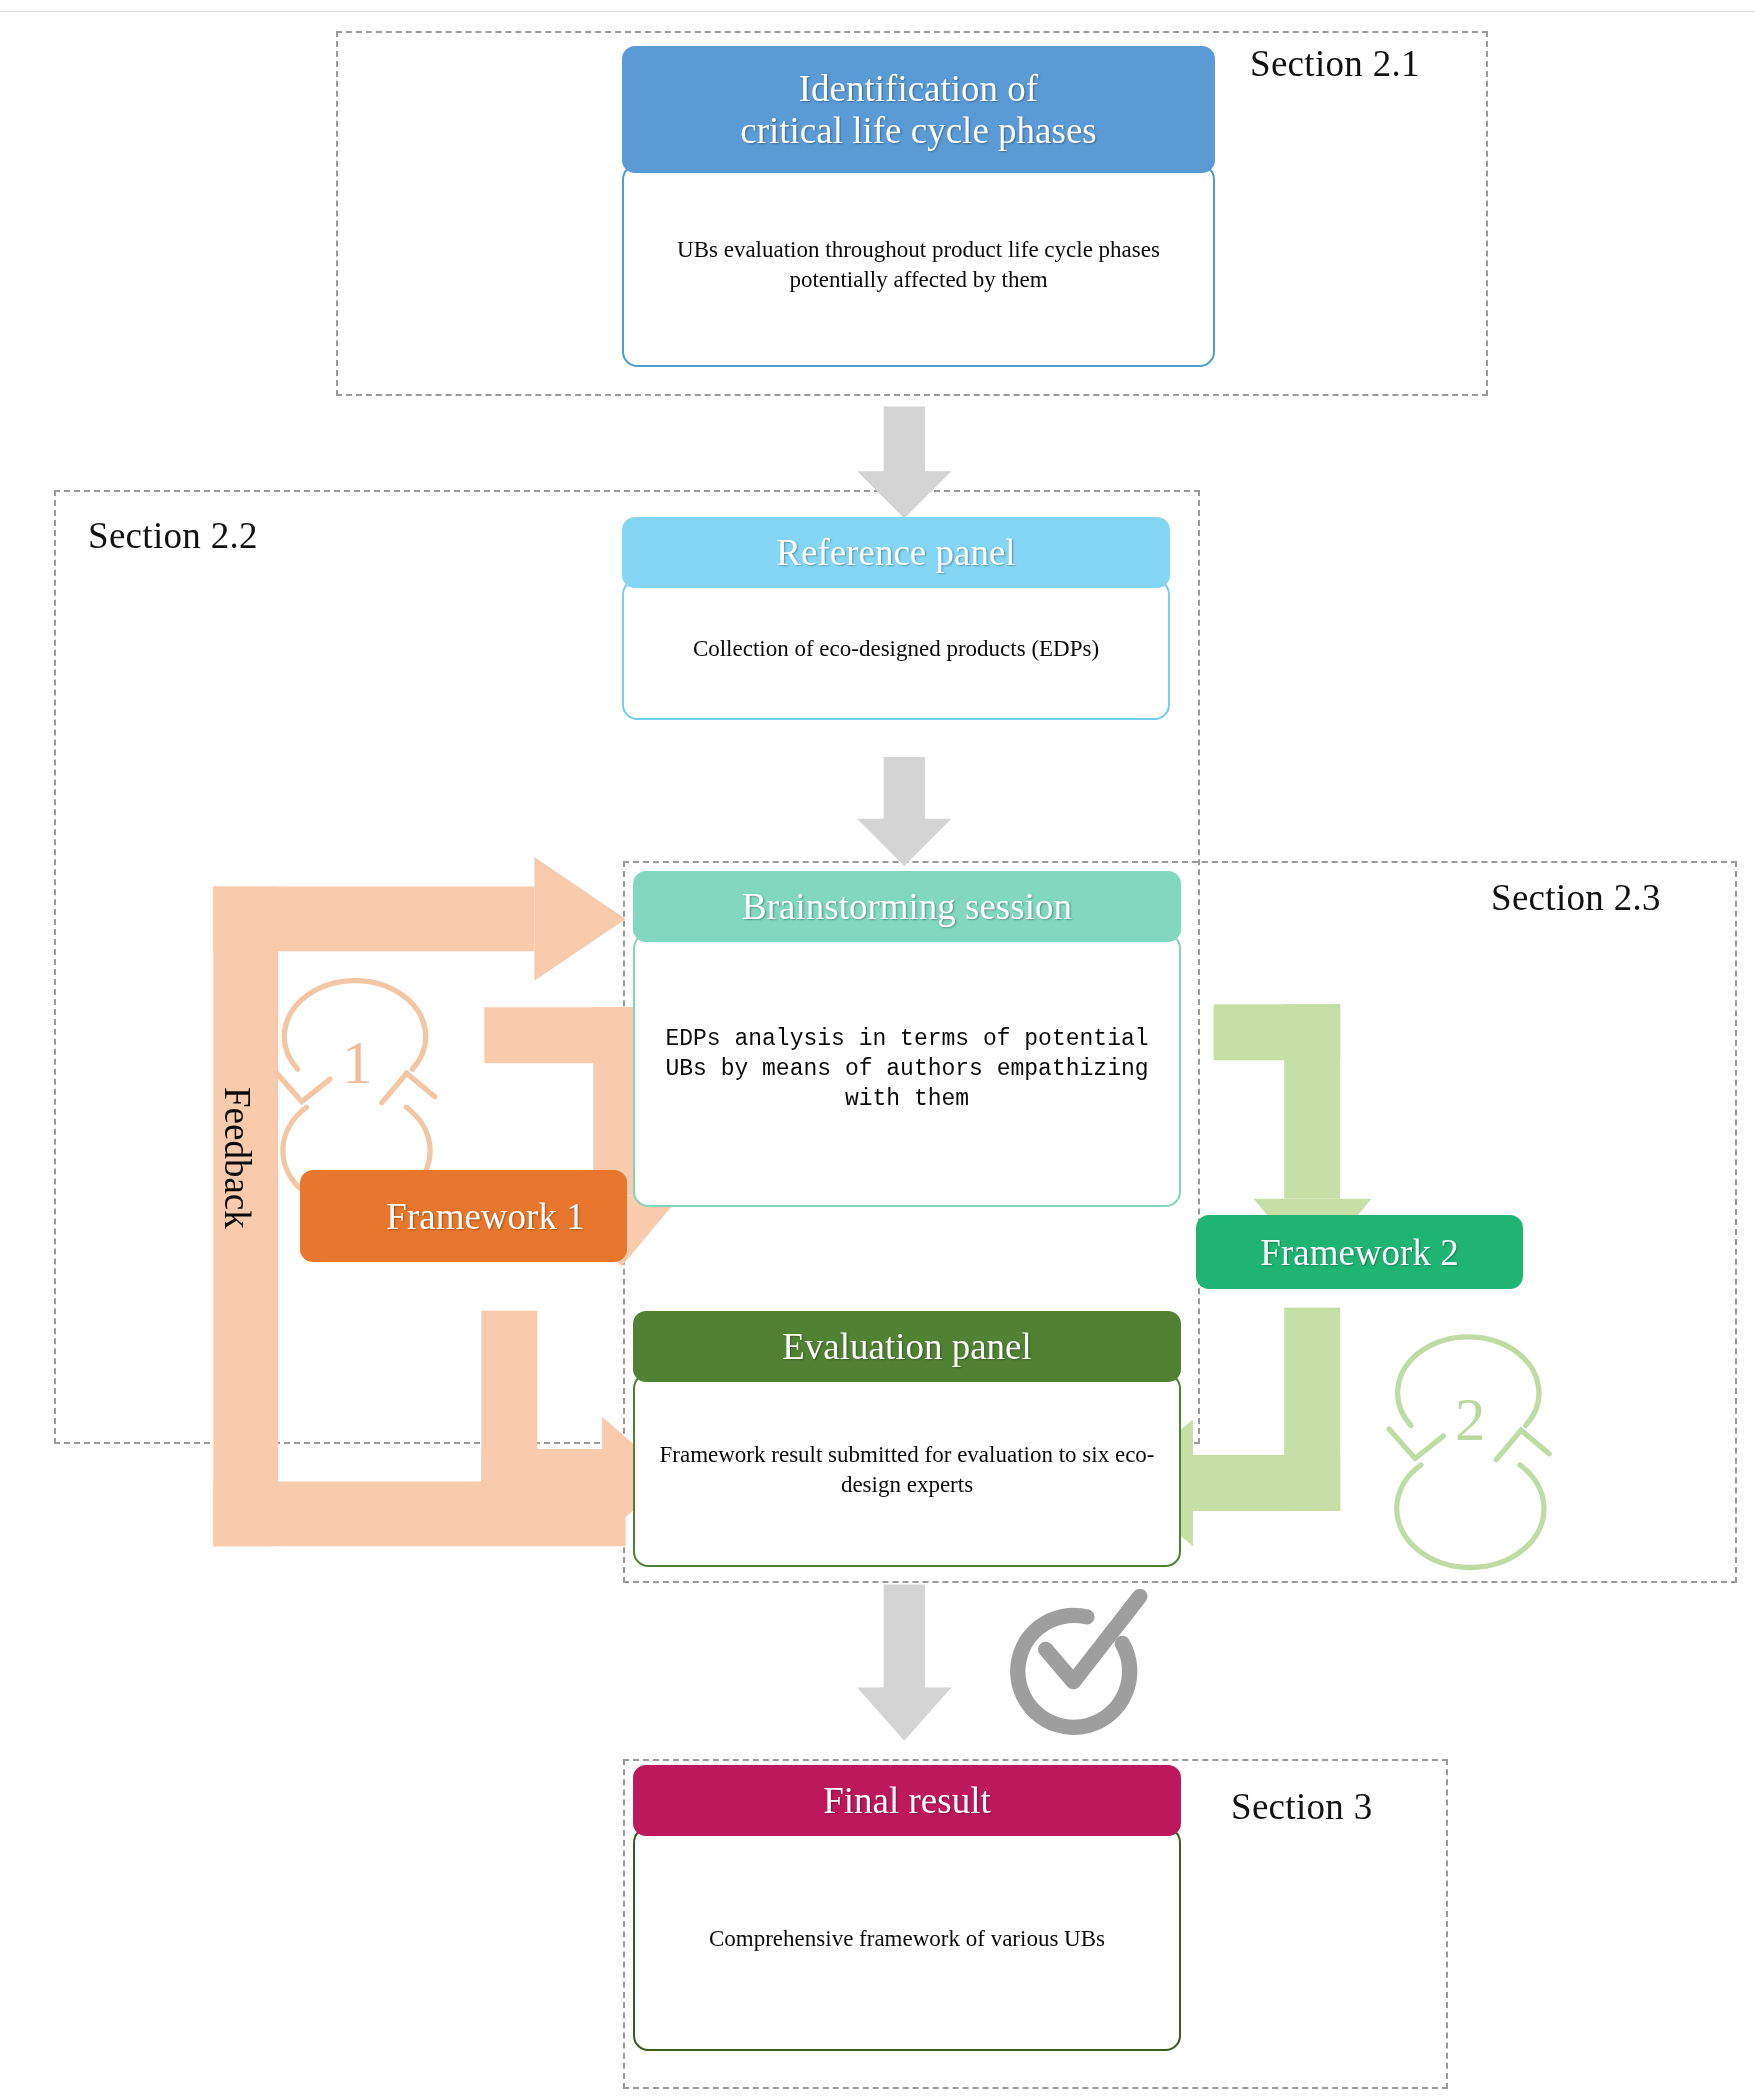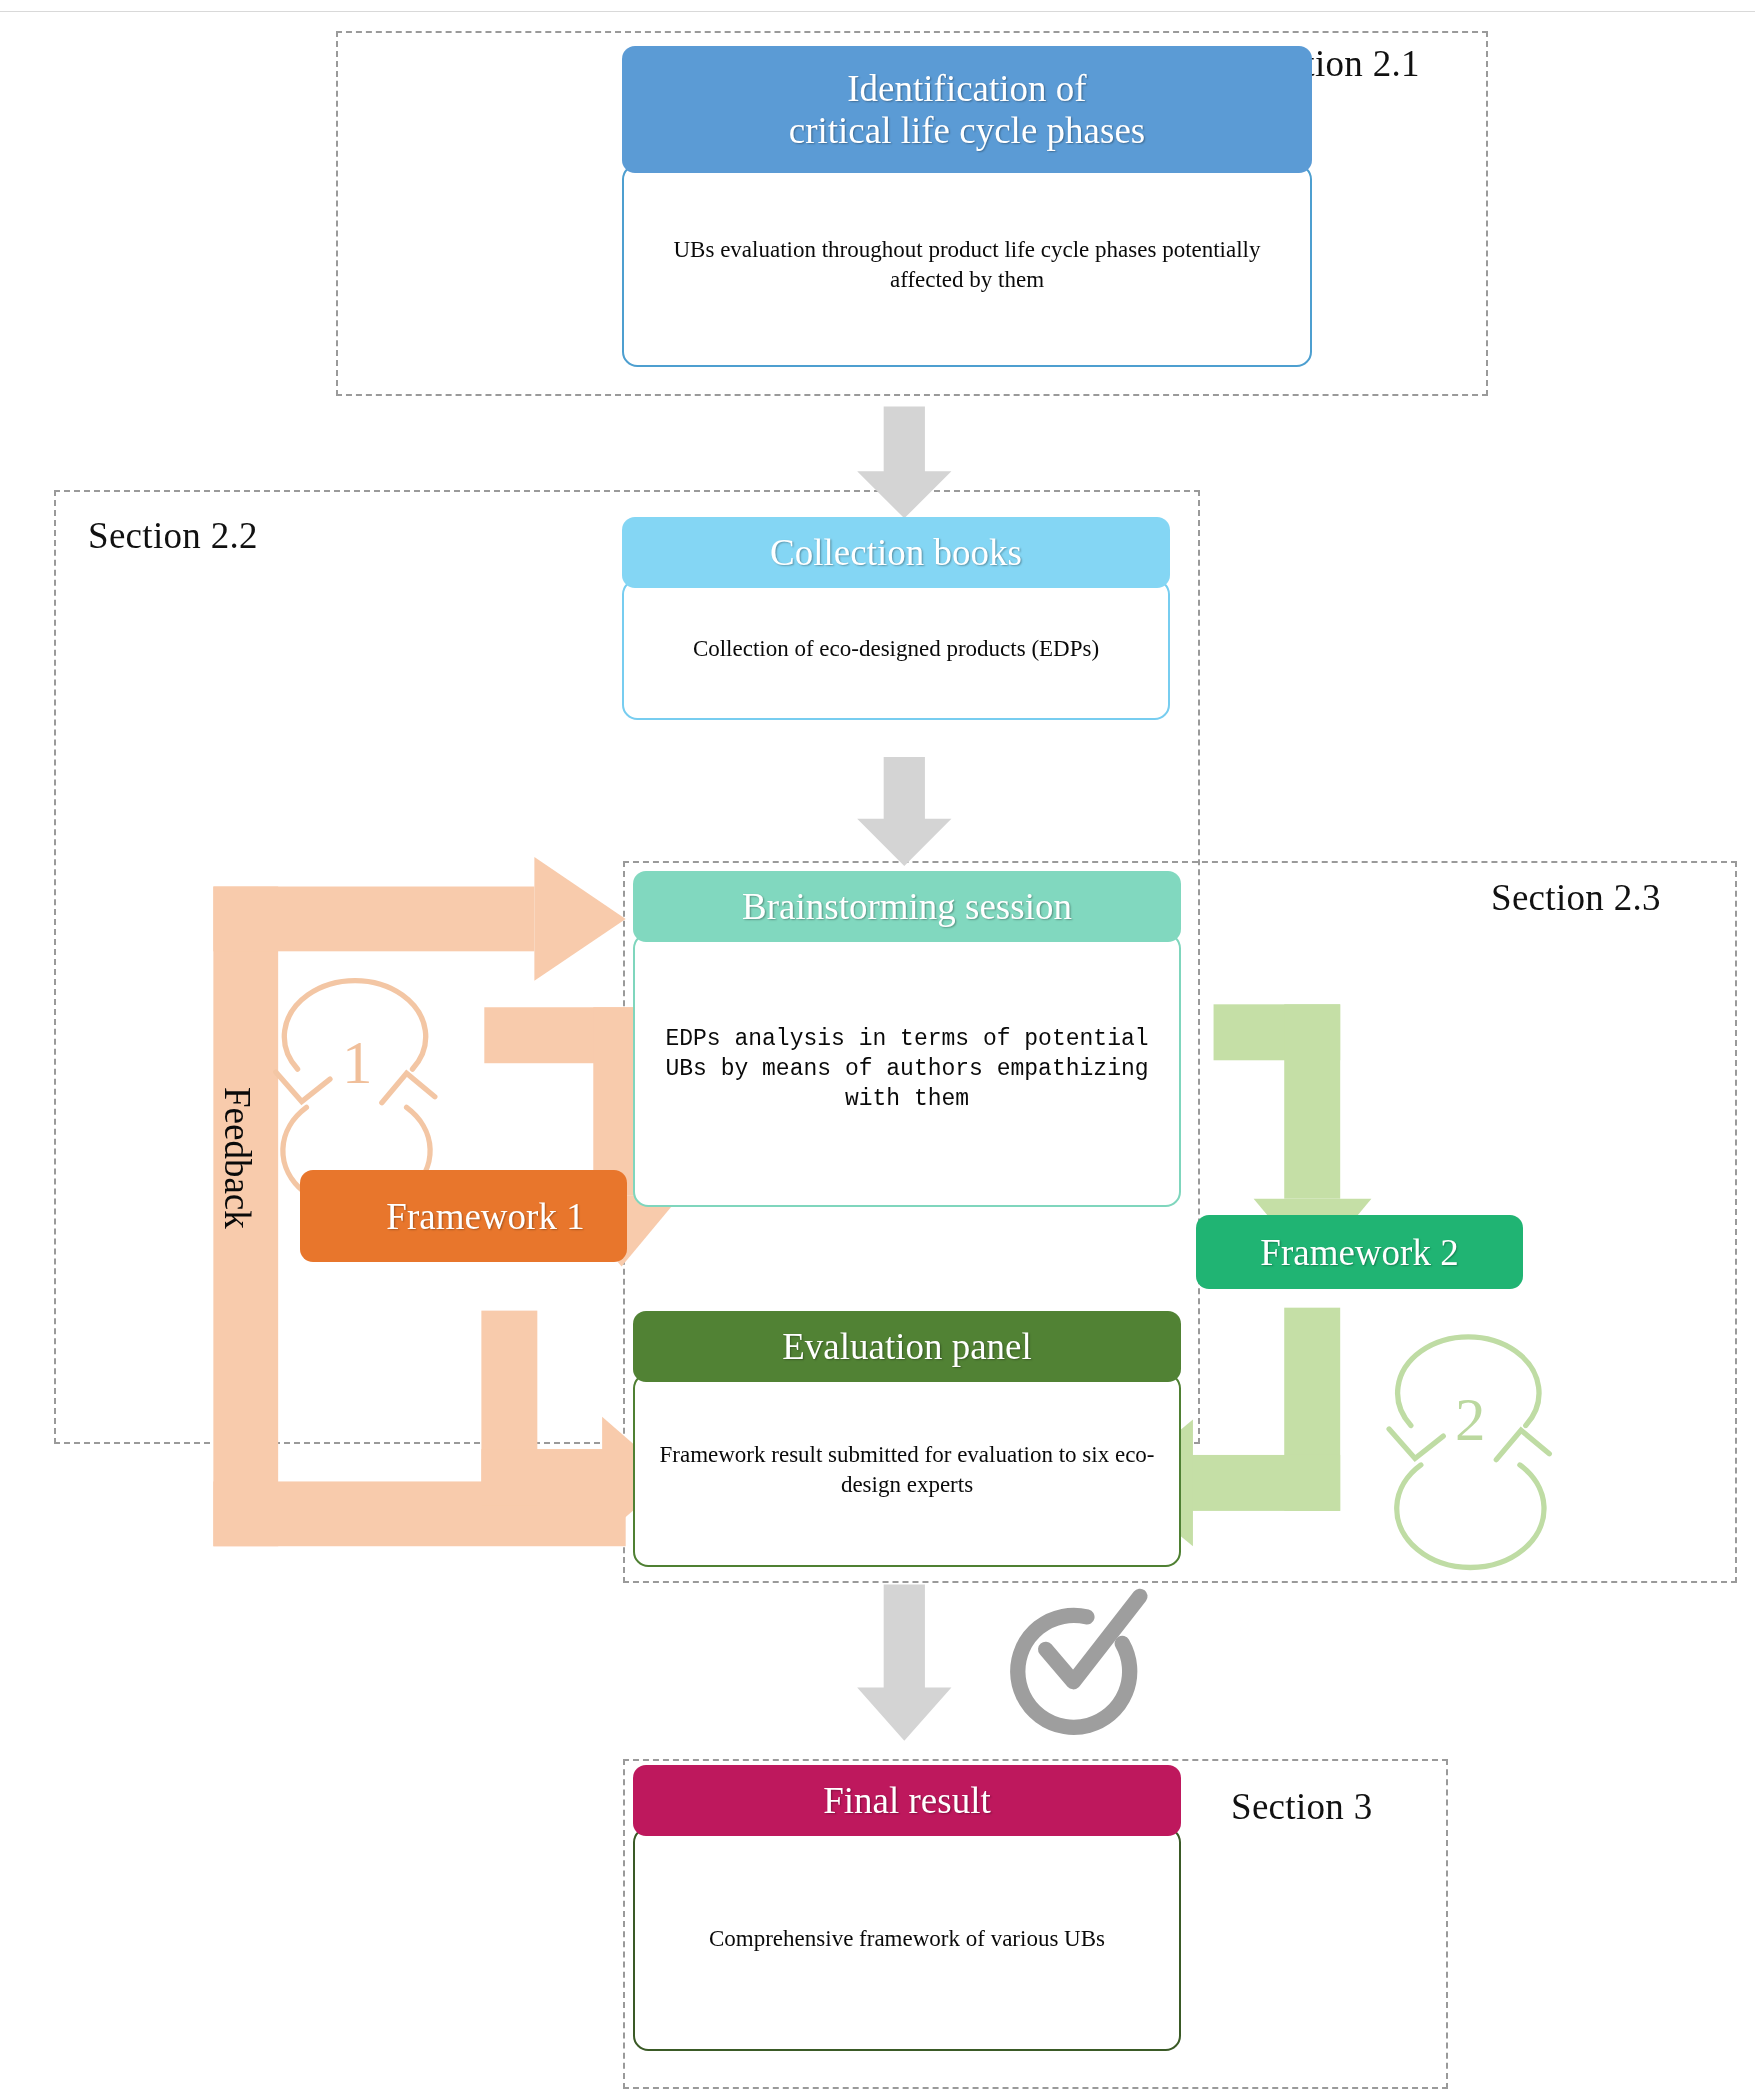--- a/index.html
+++ b/index.html
@@ -189,30 +189,30 @@
       <path d="M 1845,2745 A 95,95 0 1 0 1905,2790"></path>
       <polyline points="1775,2800 1822,2855 1935,2710"></polyline>
     </g>
   </svg>
 
   <div style="position:absolute;left:342px;top:1028px;font-size:61px;color:#F0BF9A;font-family:'Liberation Serif',serif;">1</div>
   <div style="position:absolute;left:1455px;top:1385px;font-size:61px;color:#BBD89F;font-family:'Liberation Serif',serif;">2</div>
 
   <div class="vtext" style="left:259px; top:1087px;">Feedback</div>
 
-  <div class="card" style="left:622px; top:46px; width:690px;">
+  <div class="card" style="left:622px; top:46px; width:593px;">
     <div class="card-head head-blue" style="height:127px; flex-direction:column;">
       <span>Identification of</span>
       <span>critical life cycle phases</span>
     </div>
     <div class="card-body body-blue" style="height:203px;">UBs evaluation throughout product life cycle phases potentially affected by them</div>
   </div>
 
   <div class="card" style="left:622px; top:517px; width:548px;">
-    <div class="card-head head-cyan" style="height:71px;">Collection books</div>
+    <div class="card-head head-cyan" style="height:71px;">Reference panel</div>
     <div class="card-body body-cyan" style="height:141px;">Collection of eco-designed products (EDPs)</div>
   </div>
 
   <div class="card" style="left:633px; top:871px; width:548px;">
     <div class="card-head head-teal" style="height:71px;">Brainstorming session</div>
     <div class="card-body body-teal" style="height:274px;font-family:Liberation Mono, monospace;">EDPs analysis in terms of potential UBs by means of authors empathizing with them</div>
   </div>
 
   <div class="card" style="left:633px; top:1311px; width:548px;">
     <div class="card-head head-green" style="height:71px;">Evaluation panel</div>

